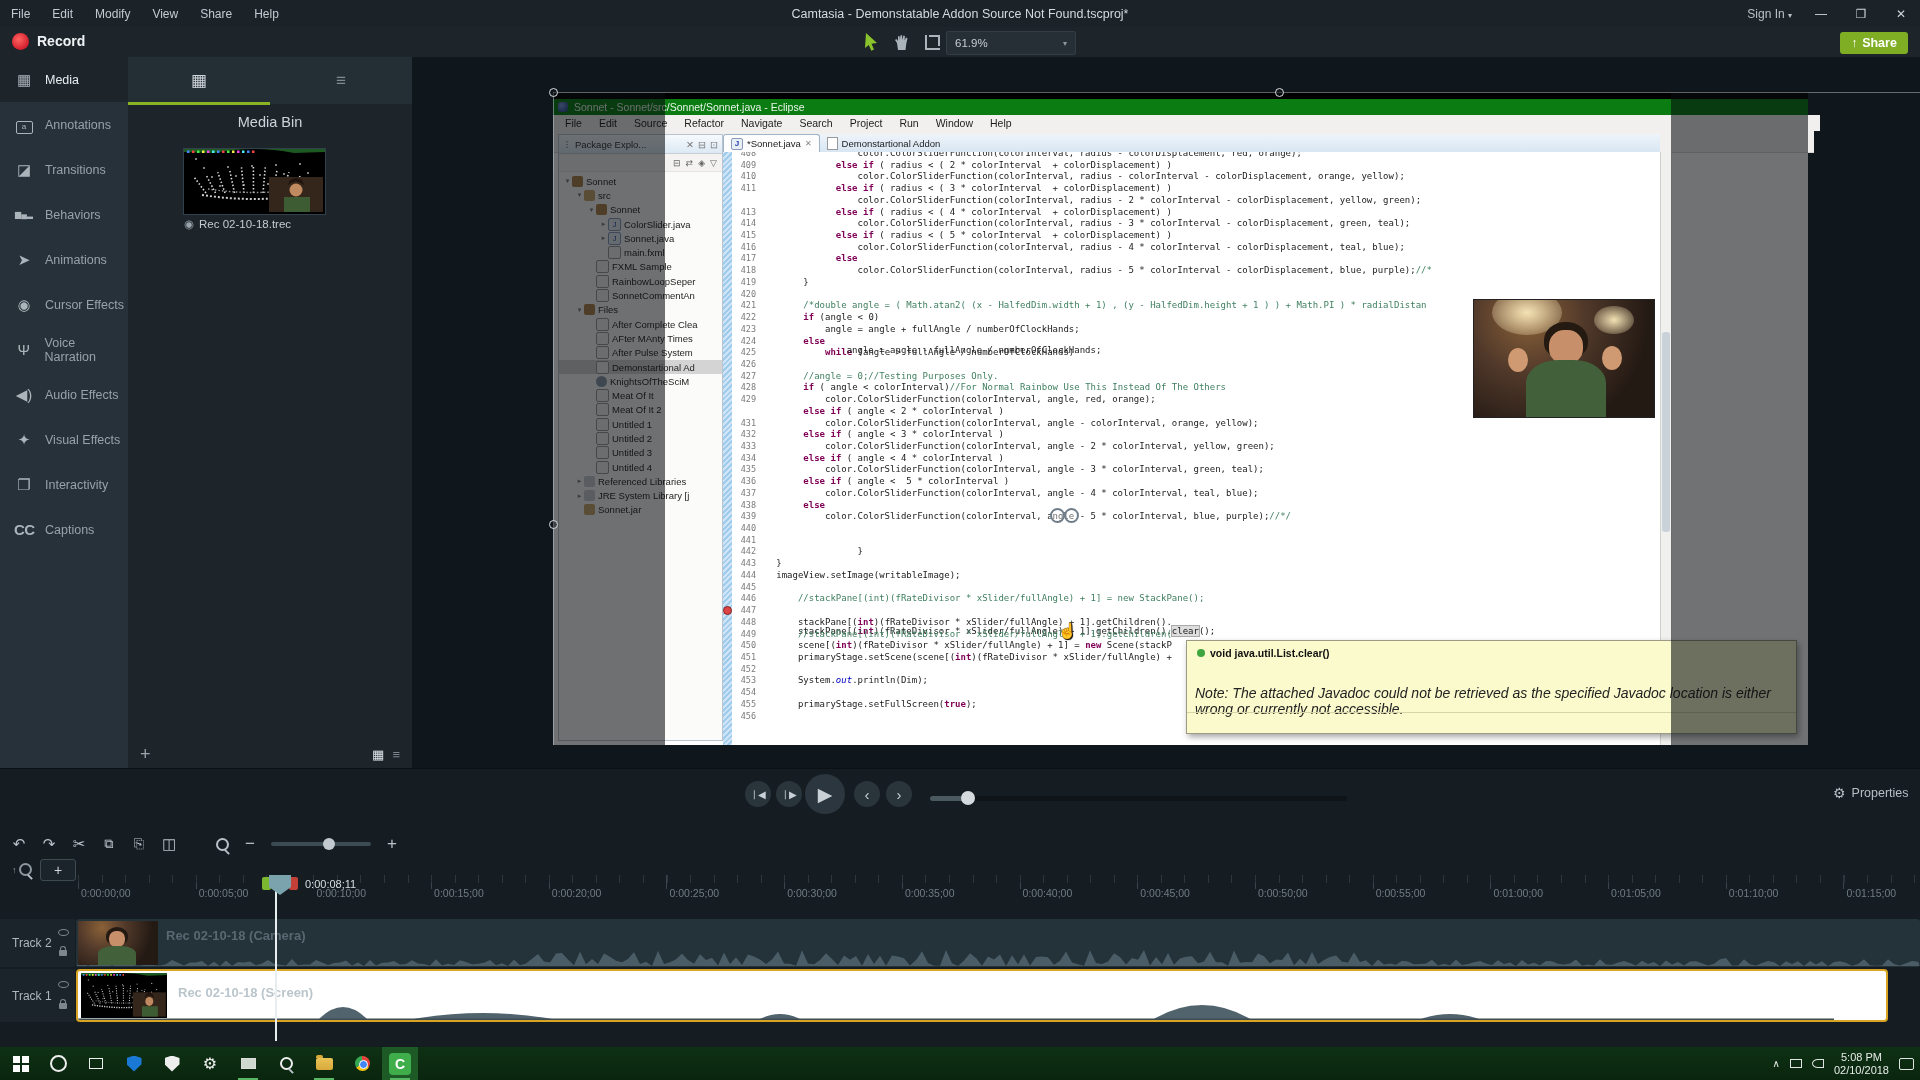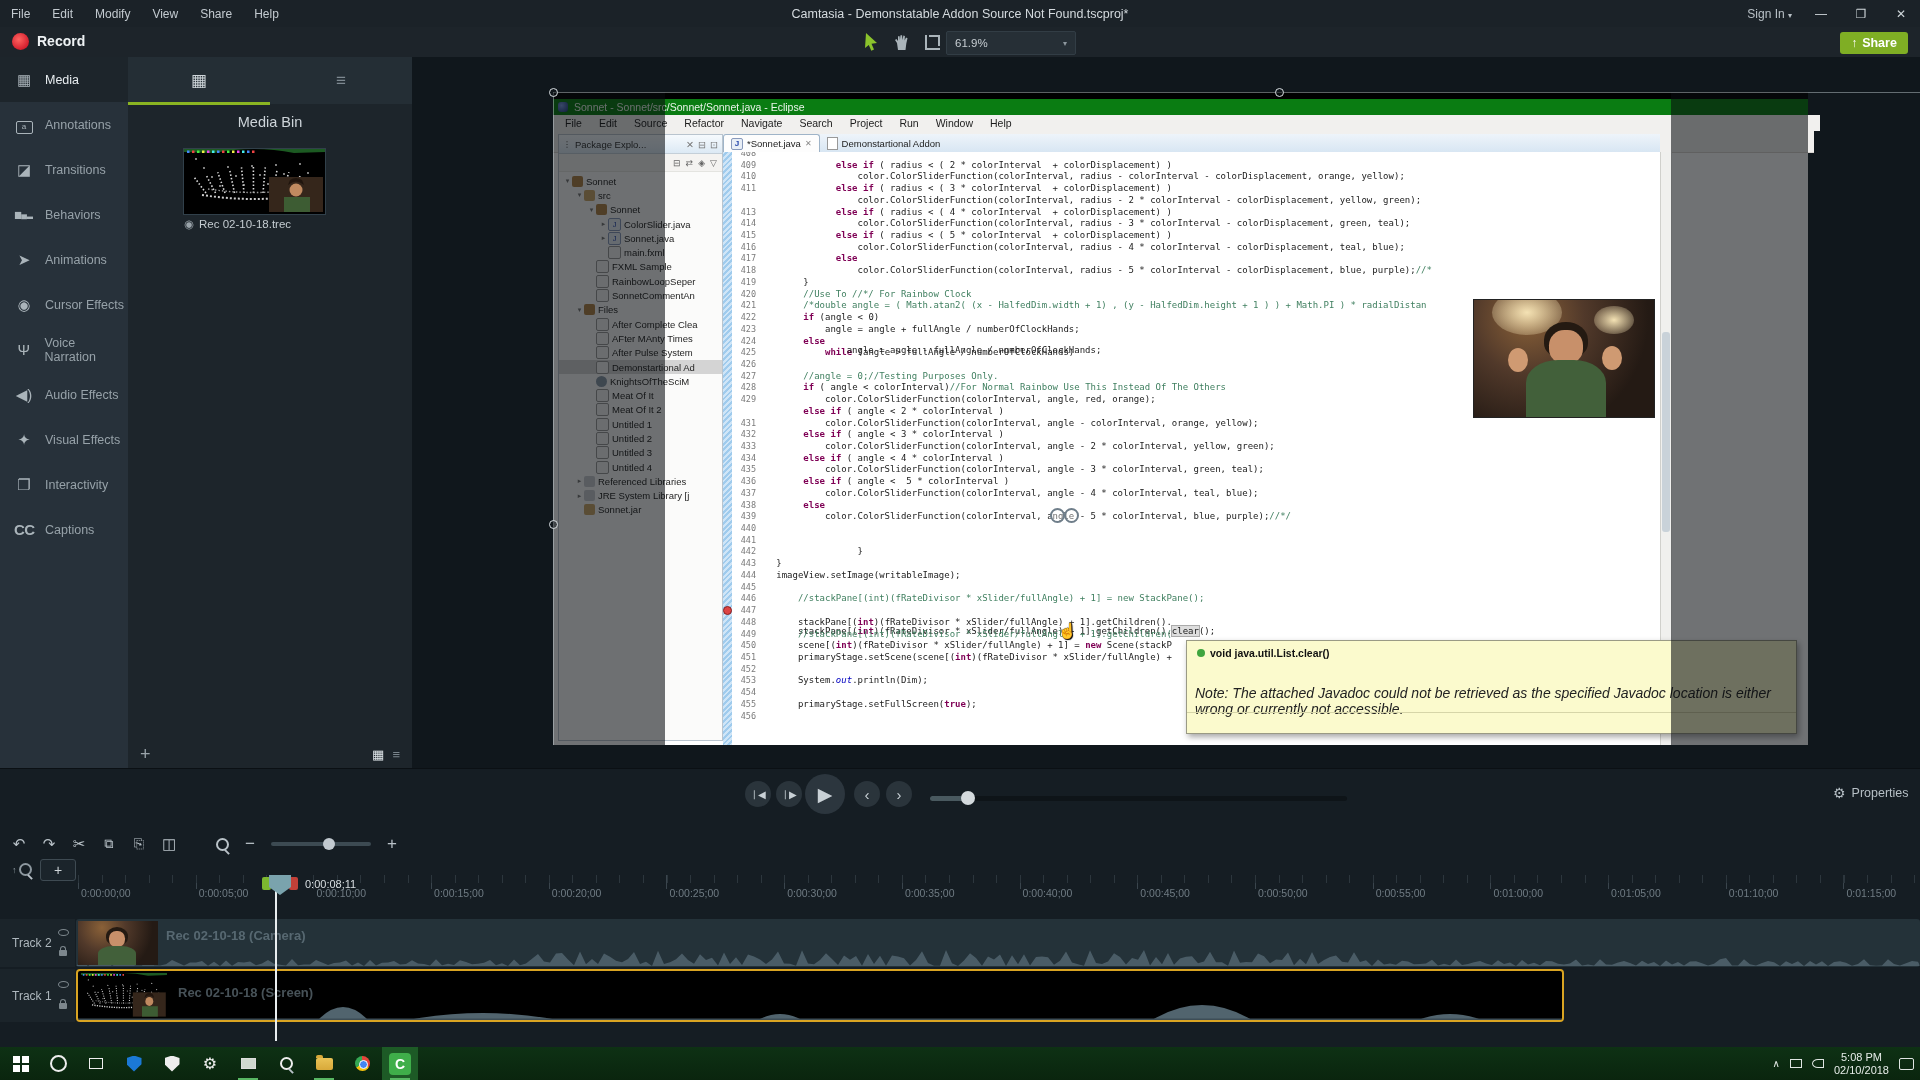--- a/index.html
+++ b/index.html
@@ -635,32 +635,32 @@
           <div class="ln" style="top: 488.24px;">450</div>
           <div class="ln" style="top: 499.96px;">451</div>
           <div class="ln" style="top: 511.68px;">452</div>
           <div class="ln" style="top: 523.4px;">453</div>
           <div class="ln" style="top: 535.12px;">454</div>
           <div class="ln" style="top: 546.84px;">455</div>
           <div class="ln" style="top: 558.56px;">456</div>
         </div>
       <div id="errmark" style="top: 514.08px;"></div>
       <div id="ecode">
+          <div class="cl" style="top: -4px;">                  color.ColorSliderFunction(colorInterval, radius - colorDisplacement, red, orange);</div>
           <div class="cl" style="top: 7.72px;">              <span class="kw">else</span> <span class="kw">if</span> ( radius &lt; ( 2 * colorInterval  + colorDisplacement) )</div>
           <div class="cl" style="top: 19.44px;">                  color.ColorSliderFunction(colorInterval, radius - colorInterval - colorDisplacement, orange, yellow);</div>
           <div class="cl" style="top: 31.16px;">              <span class="kw">else</span> <span class="kw">if</span> ( radius &lt; ( 3 * colorInterval  + colorDisplacement) )</div>
           <div class="cl" style="top: 42.88px;">                  color.ColorSliderFunction(colorInterval, radius - 2 * colorInterval - colorDisplacement, yellow, green);</div>
           <div class="cl" style="top: 54.6px;">              <span class="kw">else</span> <span class="kw">if</span> ( radius &lt; ( 4 * colorInterval  + colorDisplacement) )</div>
           <div class="cl" style="top: 66.32px;">                  color.ColorSliderFunction(colorInterval, radius - 3 * colorInterval - colorDisplacement, green, teal);</div>
           <div class="cl" style="top: 78.04px;">              <span class="kw">else</span> <span class="kw">if</span> ( radius &lt; ( 5 * colorInterval  + colorDisplacement) )</div>
           <div class="cl" style="top: 89.76px;">                  color.ColorSliderFunction(colorInterval, radius - 4 * colorInterval - colorDisplacement, teal, blue);</div>
           <div class="cl" style="top: 101.48px;">              <span class="kw">else</span></div>
           <div class="cl" style="top: 113.2px;">                  color.ColorSliderFunction(colorInterval, radius - 5 * colorInterval - colorDisplacement, blue, purple);<span class="cm">//*</span></div>
           <div class="cl" style="top: 124.92px;">        }</div>
-          <div class="cl" style="top: 136.64px;"><span class="cm">        //Use To //*/ For Rainbow Clock</span></div>
           <div class="cl" style="top: 148.36px;"><span class="cm">        /*double angle = ( Math.atan2( (x - HalfedDim.width + 1) , (y - HalfedDim.height + 1 ) ) + Math.PI ) * radialDistan</span></div>
           <div class="cl" style="top: 160.08px;">        <span class="kw">if</span> (angle &lt; 0)</div>
           <div class="cl" style="top: 171.8px;">            angle = angle + fullAngle / numberOfClockHands;</div>
           <div class="cl" style="top: 183.52px;">        <span class="kw">else</span></div>
           <div class="cl" style="top: 195.24px;">            <span class="kw">while</span> (angle &gt; fullAngle / numberOfClockHands)</div>
           <div class="cl" style="top: 193px;">                angle = angle - fullAngle / numberOfClockHands;</div>
           <div class="cl" style="top: 218.68px;"><span class="cm">        //angle = 0;//Testing Purposes Only.</span></div>
           <div class="cl" style="top: 230.4px;">        <span class="kw">if</span> ( angle &lt; colorInterval)<span class="cm">//For Normal Rainbow Use This Instead Of The Others</span></div>
           <div class="cl" style="top: 242.12px;">            color.ColorSliderFunction(colorInterval, angle, red, orange);</div>
           <div class="cl" style="top: 253.84px;">        <span class="kw">else</span> <span class="kw">if</span> ( angle &lt; 2 * colorInterval )</div>
@@ -797,21 +797,21 @@
         <span class="hair" style="left:28px;top:6px;width:22px;height:18px;"></span>
         <span class="head" style="left:31px;top:10px;width:16px;height:16px;"></span>
         <span class="body" style="left:20px;top:25px;width:38px;height:19px;"></span>
       </div>
     </div>
     <div class="trackhdr" style="top:200px;height:53px;">
       <span style="position:absolute;left:12px;top:20px;">Track 1</span>
       <span class="eyeic" style="left:58px;top:12px;"></span>
       <span class="lockic" style="left:59px;top:34px;"></span>
     </div>
-    <div class="clip" id="clip-screen" style="left:76px;top:200px;width:1488px;height:53px;background:#000000;border:2px solid #d9a422;box-sizing:border-box;border-radius:4px;">
+    <div class="clip" id="clip-screen" style="left:76px;top:200px;width:1812px;height:53px;background:#ffffff;border:2px solid #d9a422;box-sizing:border-box;border-radius:4px;">
       <span class="cliplab" style="left:100px;top:14px;">Rec 02-10-18 (Screen)</span>
       <svg id="wave1" width="1756" height="18" style="position:absolute;left:0;bottom:0;">
           <path d="M240,18 Q265,-8 290,18 Z" fill="#51646e"></path>
           <path d="M330,18 Q405,4 480,18 Z" fill="#51646e"></path>
           <path d="M680,18 Q702,6 724,18 Z" fill="#51646e"></path>
           <path d="M1074,18 Q1124,-12 1174,18 Z" fill="#51646e"></path>
           <path d="M1340,18 Q1372,6 1404,18 Z" fill="#51646e"></path>
           <rect x="0" y="16.5" width="1756" height="1.5" fill="#3d4d56"></rect>
         </svg>
       <div id="crown-mini" style="position:absolute;left:3px;top:2px;width:86px;height:45px;background:#000;"><svg width="86" height="45" viewBox="0 0 141 65" preserveAspectRatio="none">

